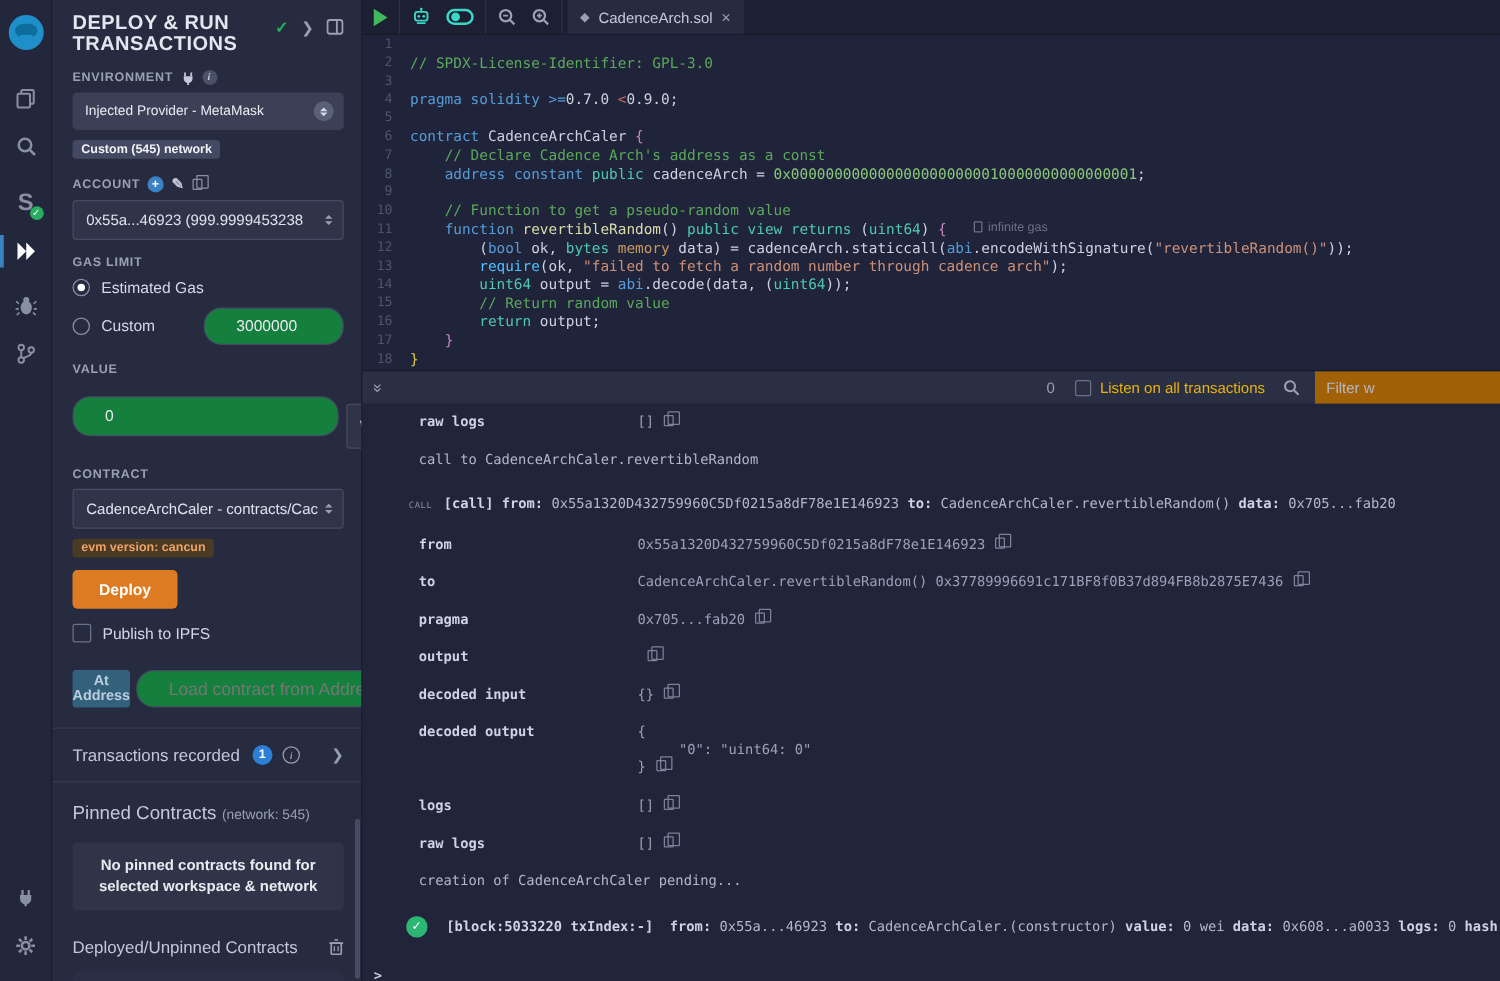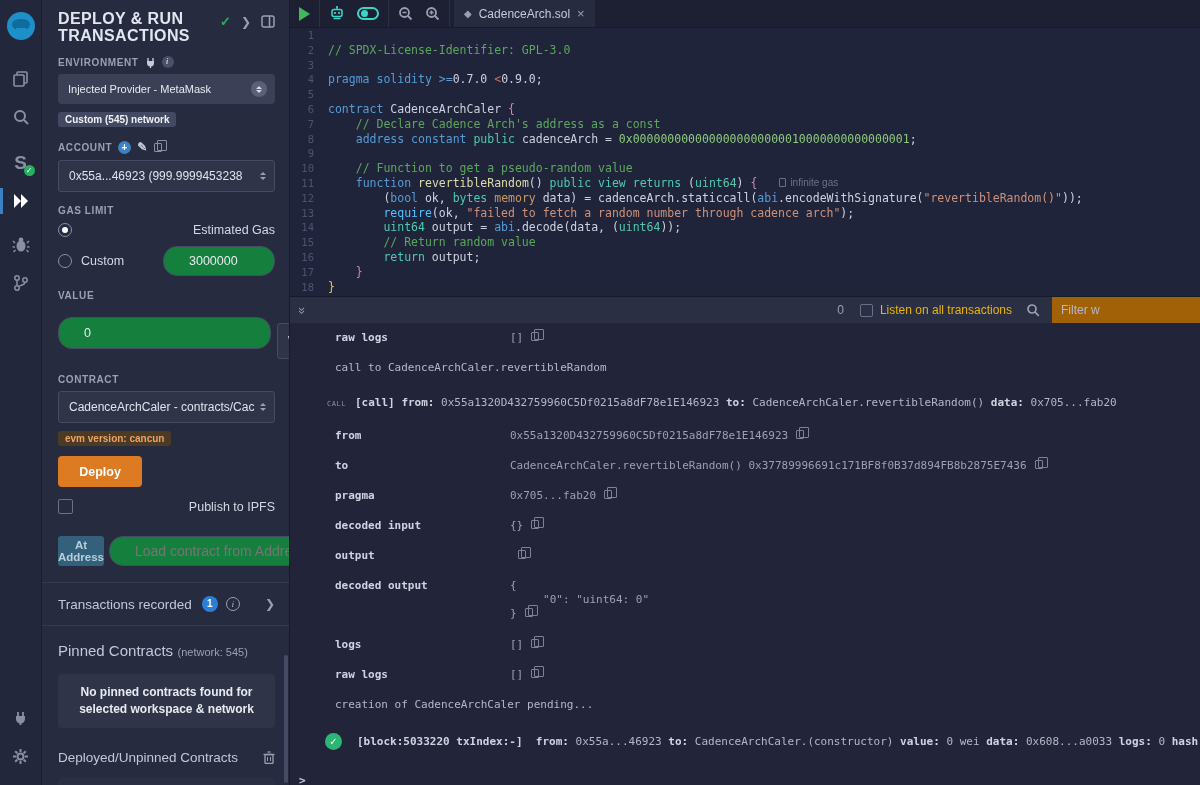--- a/index.html
+++ b/index.html
@@ -44,21 +44,21 @@
   .car-d { width:0; height:0; border-left:3px solid transparent; border-right:3px solid transparent; border-top:3px solid #d6d9e4; }
   .carets-plain { display:flex; flex-direction:column; gap:2px; flex-shrink:0; }
   .carets-plain .car-u { border-bottom-color:#9aa0b4; }
   .carets-plain .car-d { border-top-color:#9aa0b4; }
   .pill { display:inline-block; background:#434960; color:#f0f2f7; font-size:10px; font-weight:bold;
     padding:2px 7px; border-radius:3px; margin-top:8px; }
   .pill-evm { background:#4b3a24; color:#eda366; }
   .input-dark { background:#15803d; border:1px solid #454b63; border-radius:14px; color:#e8eaf0; font-size:12.5px; padding:0 25px; }
   .sel-dark { height:32px; background:#2f3448; border:1px solid #454b63; border-radius:3px; display:flex;
     align-items:center; padding:0 8px 0 10px; margin-top:6px; color:#dfe3ee; font-size:12px; }
-  .row { display:flex; align-items:center;justify-content:space-between; }
+  .row { display:flex; align-items:center; }
   .radio { width:14px; height:14px; border-radius:50%; border:1px solid #8a90a3; margin-right:9px;
     display:inline-flex; align-items:center; justify-content:center; flex-shrink:0; }
   .radio.on::before { content:""; width:6px; height:6px; border-radius:50%; background:#ffffff; }
   .opt-label { font-size:12.5px; color:#d4d8e4; }
   .checkbox { width:15px; height:15px; border:1px solid #6b7186; border-radius:2px; margin-right:9px; flex-shrink:0; }
   .btn-deploy { width:84px; height:31px; background:#dd7b23; border:none; border-radius:4px; color:#fff;
     font-weight:bold; font-size:12.5px; margin-top:10px; }
   .btn-ataddr { width:78px; height:30px; background:#33617c; border:none; border-radius:3px;
     color:#b9cedd; font-weight:bold; font-size:11.5px; }
   .divider { border-top:1px solid #363b52; margin:16px -14px 0 -16px; }
@@ -417,21 +417,21 @@
     </svg>
   <input class="tb-filter" placeholder="Filter w" style="">
 </div>
 <div id="terminal-body">
     <div class="trow"><span class="key">raw logs</span><span class="val">[]</span><span class="copy-ic"></span></div>
     <div class="trow-text">call to CadenceArchCaler.revertibleRandom</div>
     <div class="trow-call"><span class="call-tag">call</span><span><span class="seg-b">[call]</span><span> </span><span class="seg-b">from:</span><span> 0x55a1320D432759960C5Df0215a8dF78e1E146923 </span><span class="seg-b">to:</span><span> CadenceArchCaler.revertibleRandom() </span><span class="seg-b">data:</span><span> 0x705...fab20</span></span></div>
     <div class="trow"><span class="key">from</span><span class="val">0x55a1320D432759960C5Df0215a8dF78e1E146923</span><span class="copy-ic"></span></div>
     <div class="trow"><span class="key">to</span><span class="val">CadenceArchCaler.revertibleRandom() 0x37789996691c171BF8f0B37d894FB8b2875E7436</span><span class="copy-ic"></span></div>
     <div class="trow"><span class="key">pragma</span><span class="val">0x705...fab20</span><span class="copy-ic"></span></div>
+    <div class="trow"><span class="key">output</span><span class="val"></span><span class="copy-ic"></span></div>
     <div class="trow"><span class="key">decoded input</span><span class="val">{}</span><span class="copy-ic"></span></div>
-    <div class="trow"><span class="key">output</span><span class="val"></span><span class="copy-ic"></span></div>
     <div class="trow"><span class="key">decoded output</span><span class="val ml-lines"><div>{</div><div>     "0": "uint64: 0"</div><div>}<span class="copy-ic"></span></div></span></div>
     <div class="trow"><span class="key">logs</span><span class="val">[]</span><span class="copy-ic"></span></div>
     <div class="trow"><span class="key">raw logs</span><span class="val">[]</span><span class="copy-ic"></span></div>
     <div class="trow-text">creation of CadenceArchCaler pending...</div>
     <div class="trow-block"><span class="block-check">✓</span><span><span class="seg-b">[block:5033220 txIndex:-]</span><span>  </span><span class="seg-b">from:</span><span> 0x55a...46923 </span><span class="seg-b">to:</span><span> CadenceArchCaler.(constructor) </span><span class="seg-b">value:</span><span> 0 wei </span><span class="seg-b">data:</span><span> 0x608...a0033 </span><span class="seg-b">logs:</span><span> 0 </span><span class="seg-b">hash:</span></span></div>
     <div class="prompt">&gt;</div>
   </div>
 
 </body></html>

